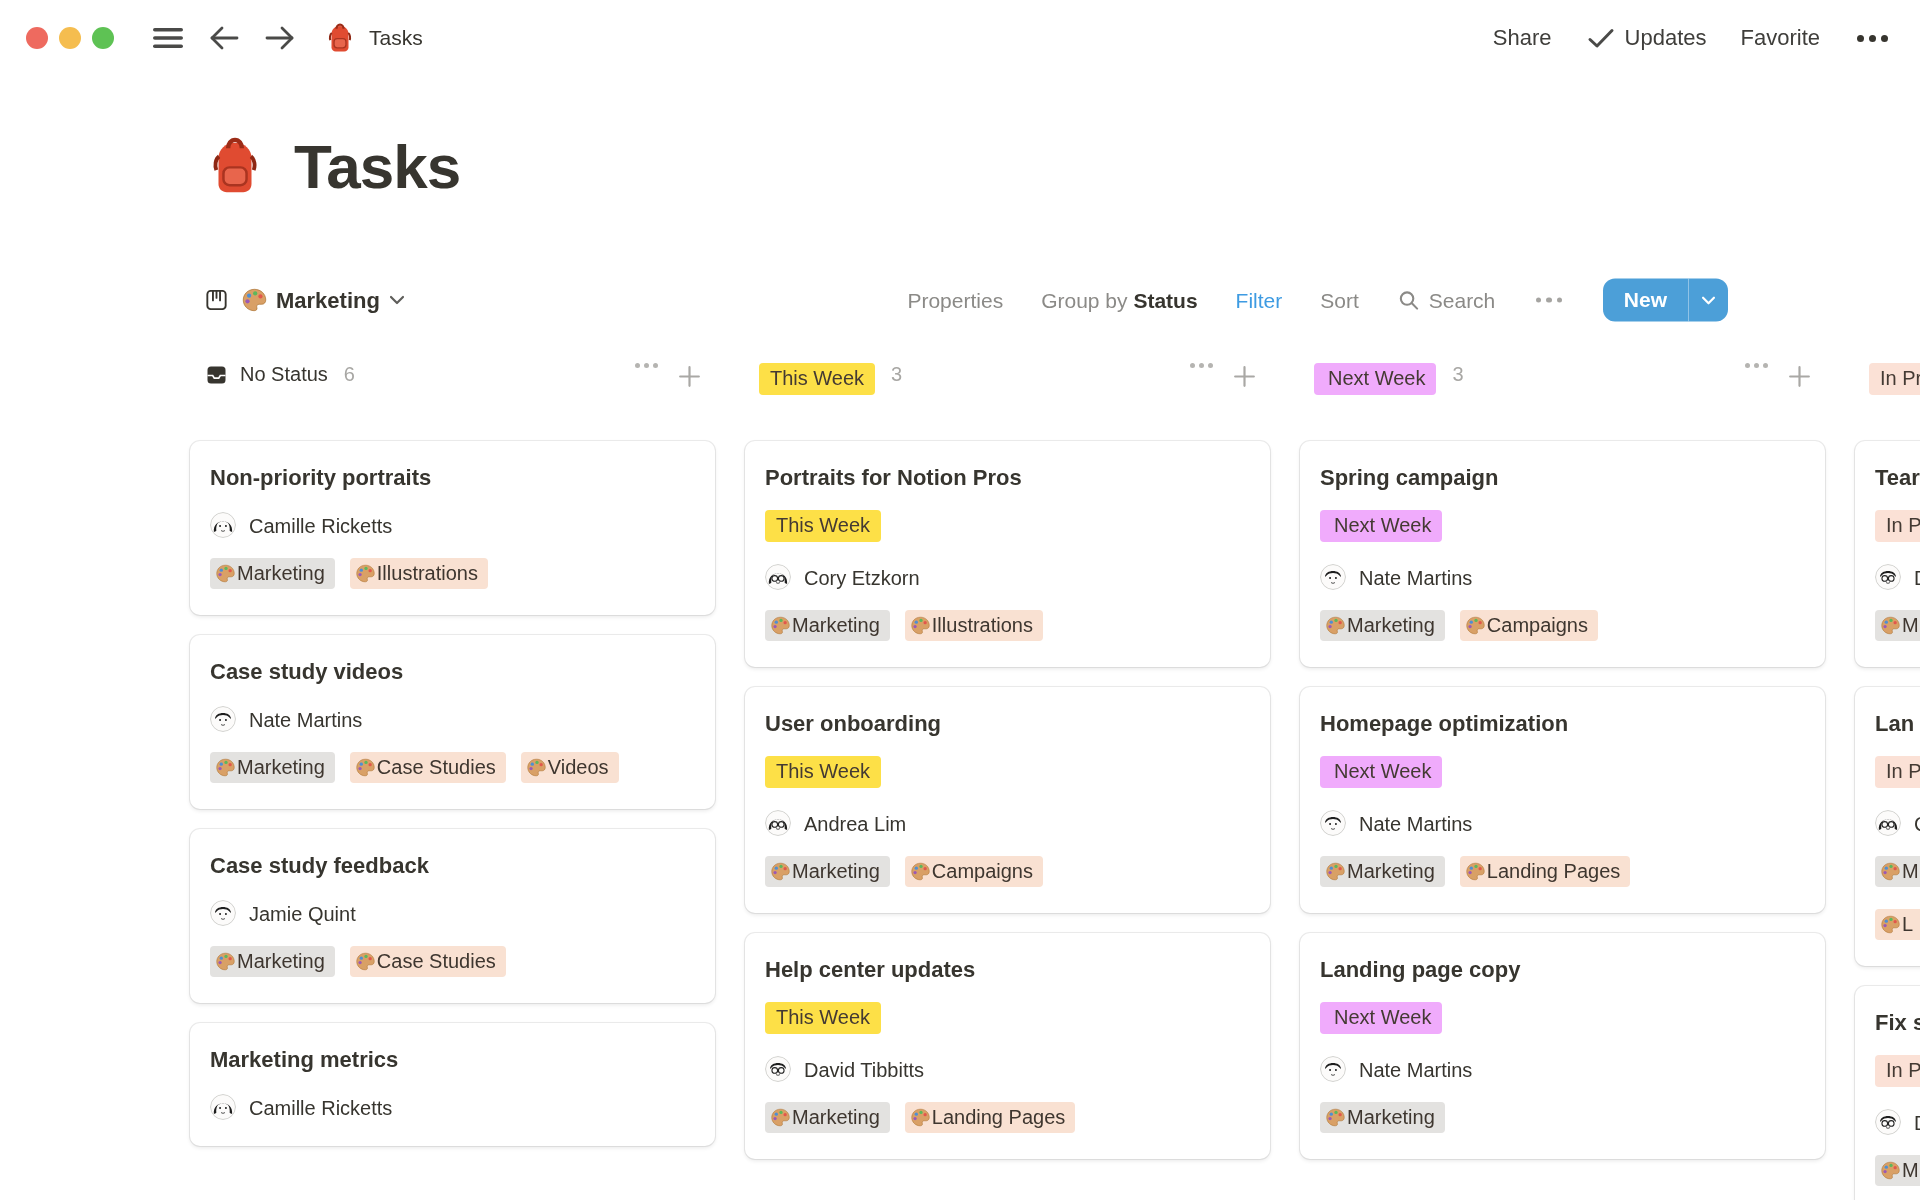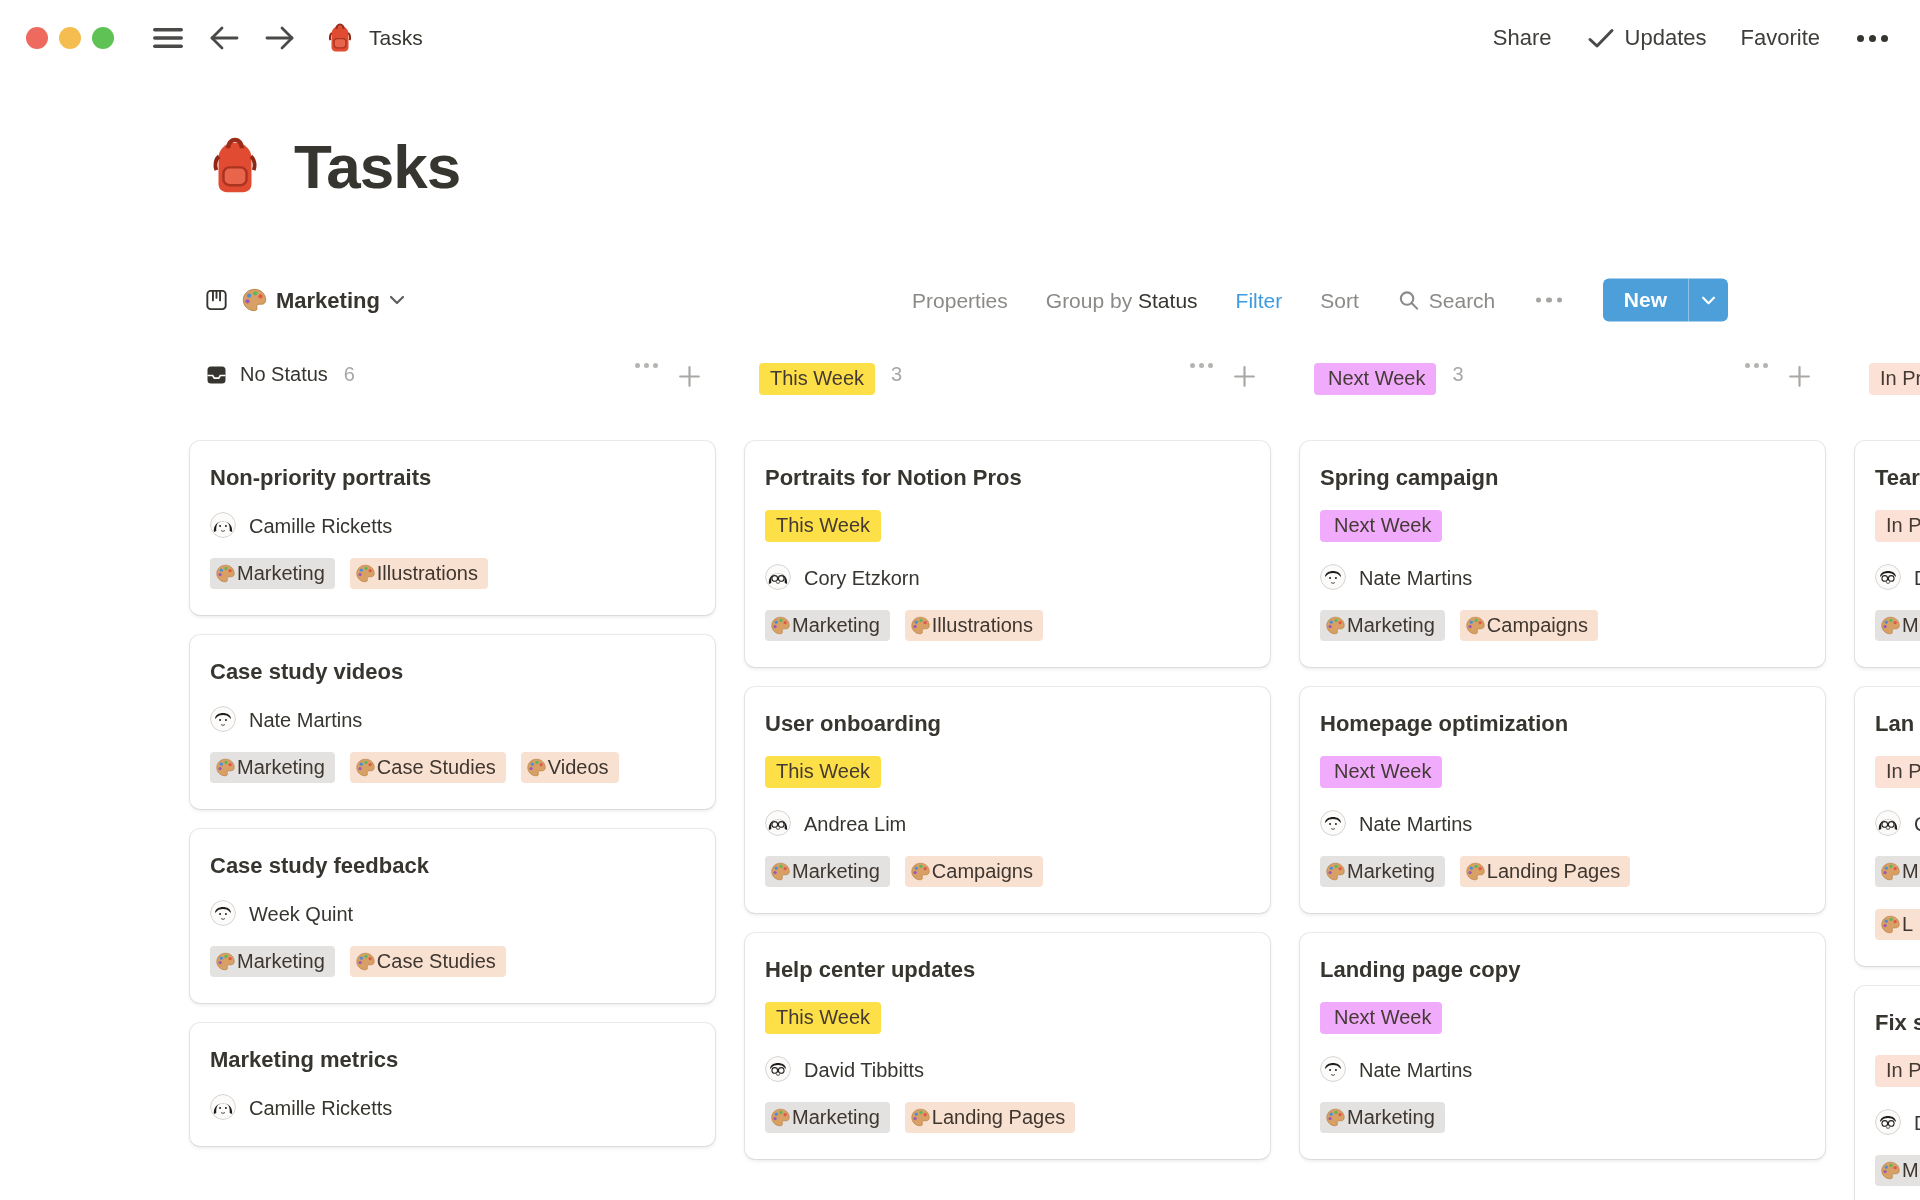--- a/index.html
+++ b/index.html
@@ -28,26 +28,26 @@
   
   .view-toolbar { position:relative; margin-top:58px; height:60px; }
   .vt-left { position:absolute; left:204px; top:50%; transform:translateY(-50%);
     display:flex; align-items:center; cursor:pointer; }
   .vt-left .view-name { font-size:22px; font-weight:700; margin-left:8px; }
   .vt-left .palette-lg { margin-left:12px; }
   .vt-left .chev { margin-left:9px; }
   .vt-right { position:absolute; right:192px; top:50%; transform:translateY(-50%);
     display:flex; align-items:center; gap:38px; font-size:21px; color:#8B8A87; }
   .vt-right .vt-item { cursor:pointer; white-space:nowrap; }
-  .group-val { color:#37352F; }
+  .group-val { color:#37352F;font-weight:bold; }
   .filter-on { color:#3E9BE2; }
   .search-group { display:flex; align-items:center; gap:9px; cursor:pointer; }
   .vt-dots { display:flex; cursor:pointer; }
   .vt-dots i { width:5.5px; height:5.5px; border-radius:50%; background:#A5A4A1; display:inline-block; margin:0 2.5px; }
-  .new-btn { display:flex; align-items:stretch; background:#4C9FD8; border-radius:6px; color:#fff;
+  .new-btn { display:flex; align-items:stretch; background:#4C9FD8; border-radius:12px; color:#fff;
     font-weight:700; font-size:21px; cursor:pointer; overflow:hidden; }
   .new-main { padding:9px 21px 10px; }
   .new-chev { display:flex; align-items:center; padding:0 12px; border-left:1px solid rgba(255,255,255,.38); }
 
   
   .board { display:flex; gap:30px; padding-left:190px; margin-top:33px; }
   .kanban-column { width:525px; flex:0 0 525px; }
   .col-header { height:40px; display:flex; align-items:flex-start; padding:0 12px 0 14px; margin-bottom:38px; }
   .col-header .hdr-label { font-size:20px; margin-left:11px; cursor:pointer; }
   .col-header .count { font-size:20px; color:#A8A7A4; margin-left:16px; }
@@ -320,21 +320,21 @@
         <div class="person-row">
           <span class="icon-btn">
             <svg class="avatar" viewBox="0 0 24 24">
               <circle cx="12" cy="12" r="11.5" fill="#FCFBFA" stroke="#C9C8C5" stroke-width="0.8"></circle>
               <path d="M4.6 12C4.6 4.6 19.4 4.6 19.4 12L17.6 10.4C15.5 7.6 8.5 7.6 6.4 10.4Z" fill="#1E1E1E"></path>
               <circle cx="9.3" cy="13" r="0.95" fill="#222"></circle>
               <circle cx="14.7" cy="13" r="0.95" fill="#222"></circle>
               <path d="M10.5 17.3c1 .7 2 .7 3 0" stroke="#333" stroke-width="0.8" fill="none" stroke-linecap="round"></path>
             </svg>
           </span>
-          <span>Week Quint</span>
+          <span>Jamie Quint</span>
         </div>
         <div class="tags-row">
           <span class="tag tag-gray">
             <svg viewBox="0 0 24 24">
               <path d="M12 2.5C6 2.5 2 7 2 12c0 5.2 4.3 9.5 9.7 9.5 1.9 0 3-1.2 2.4-2.9-.5-1.5.3-2.8 2-2.8h2.4c2 0 3.5-1.6 3.5-3.8C22 6.6 17.6 2.5 12 2.5z" fill="#D9A066" stroke="#A96E2B" stroke-width="0.6"></path>
               <circle cx="7.2" cy="8.2" r="1.9" fill="#4E8FD4"></circle>
               <circle cx="12.6" cy="6.2" r="1.9" fill="#5CB85C"></circle>
               <circle cx="17.3" cy="8.8" r="1.9" fill="#E2574C"></circle>
               <circle cx="5.8" cy="13.2" r="1.9" fill="#9B59B6"></circle>
             </svg>

